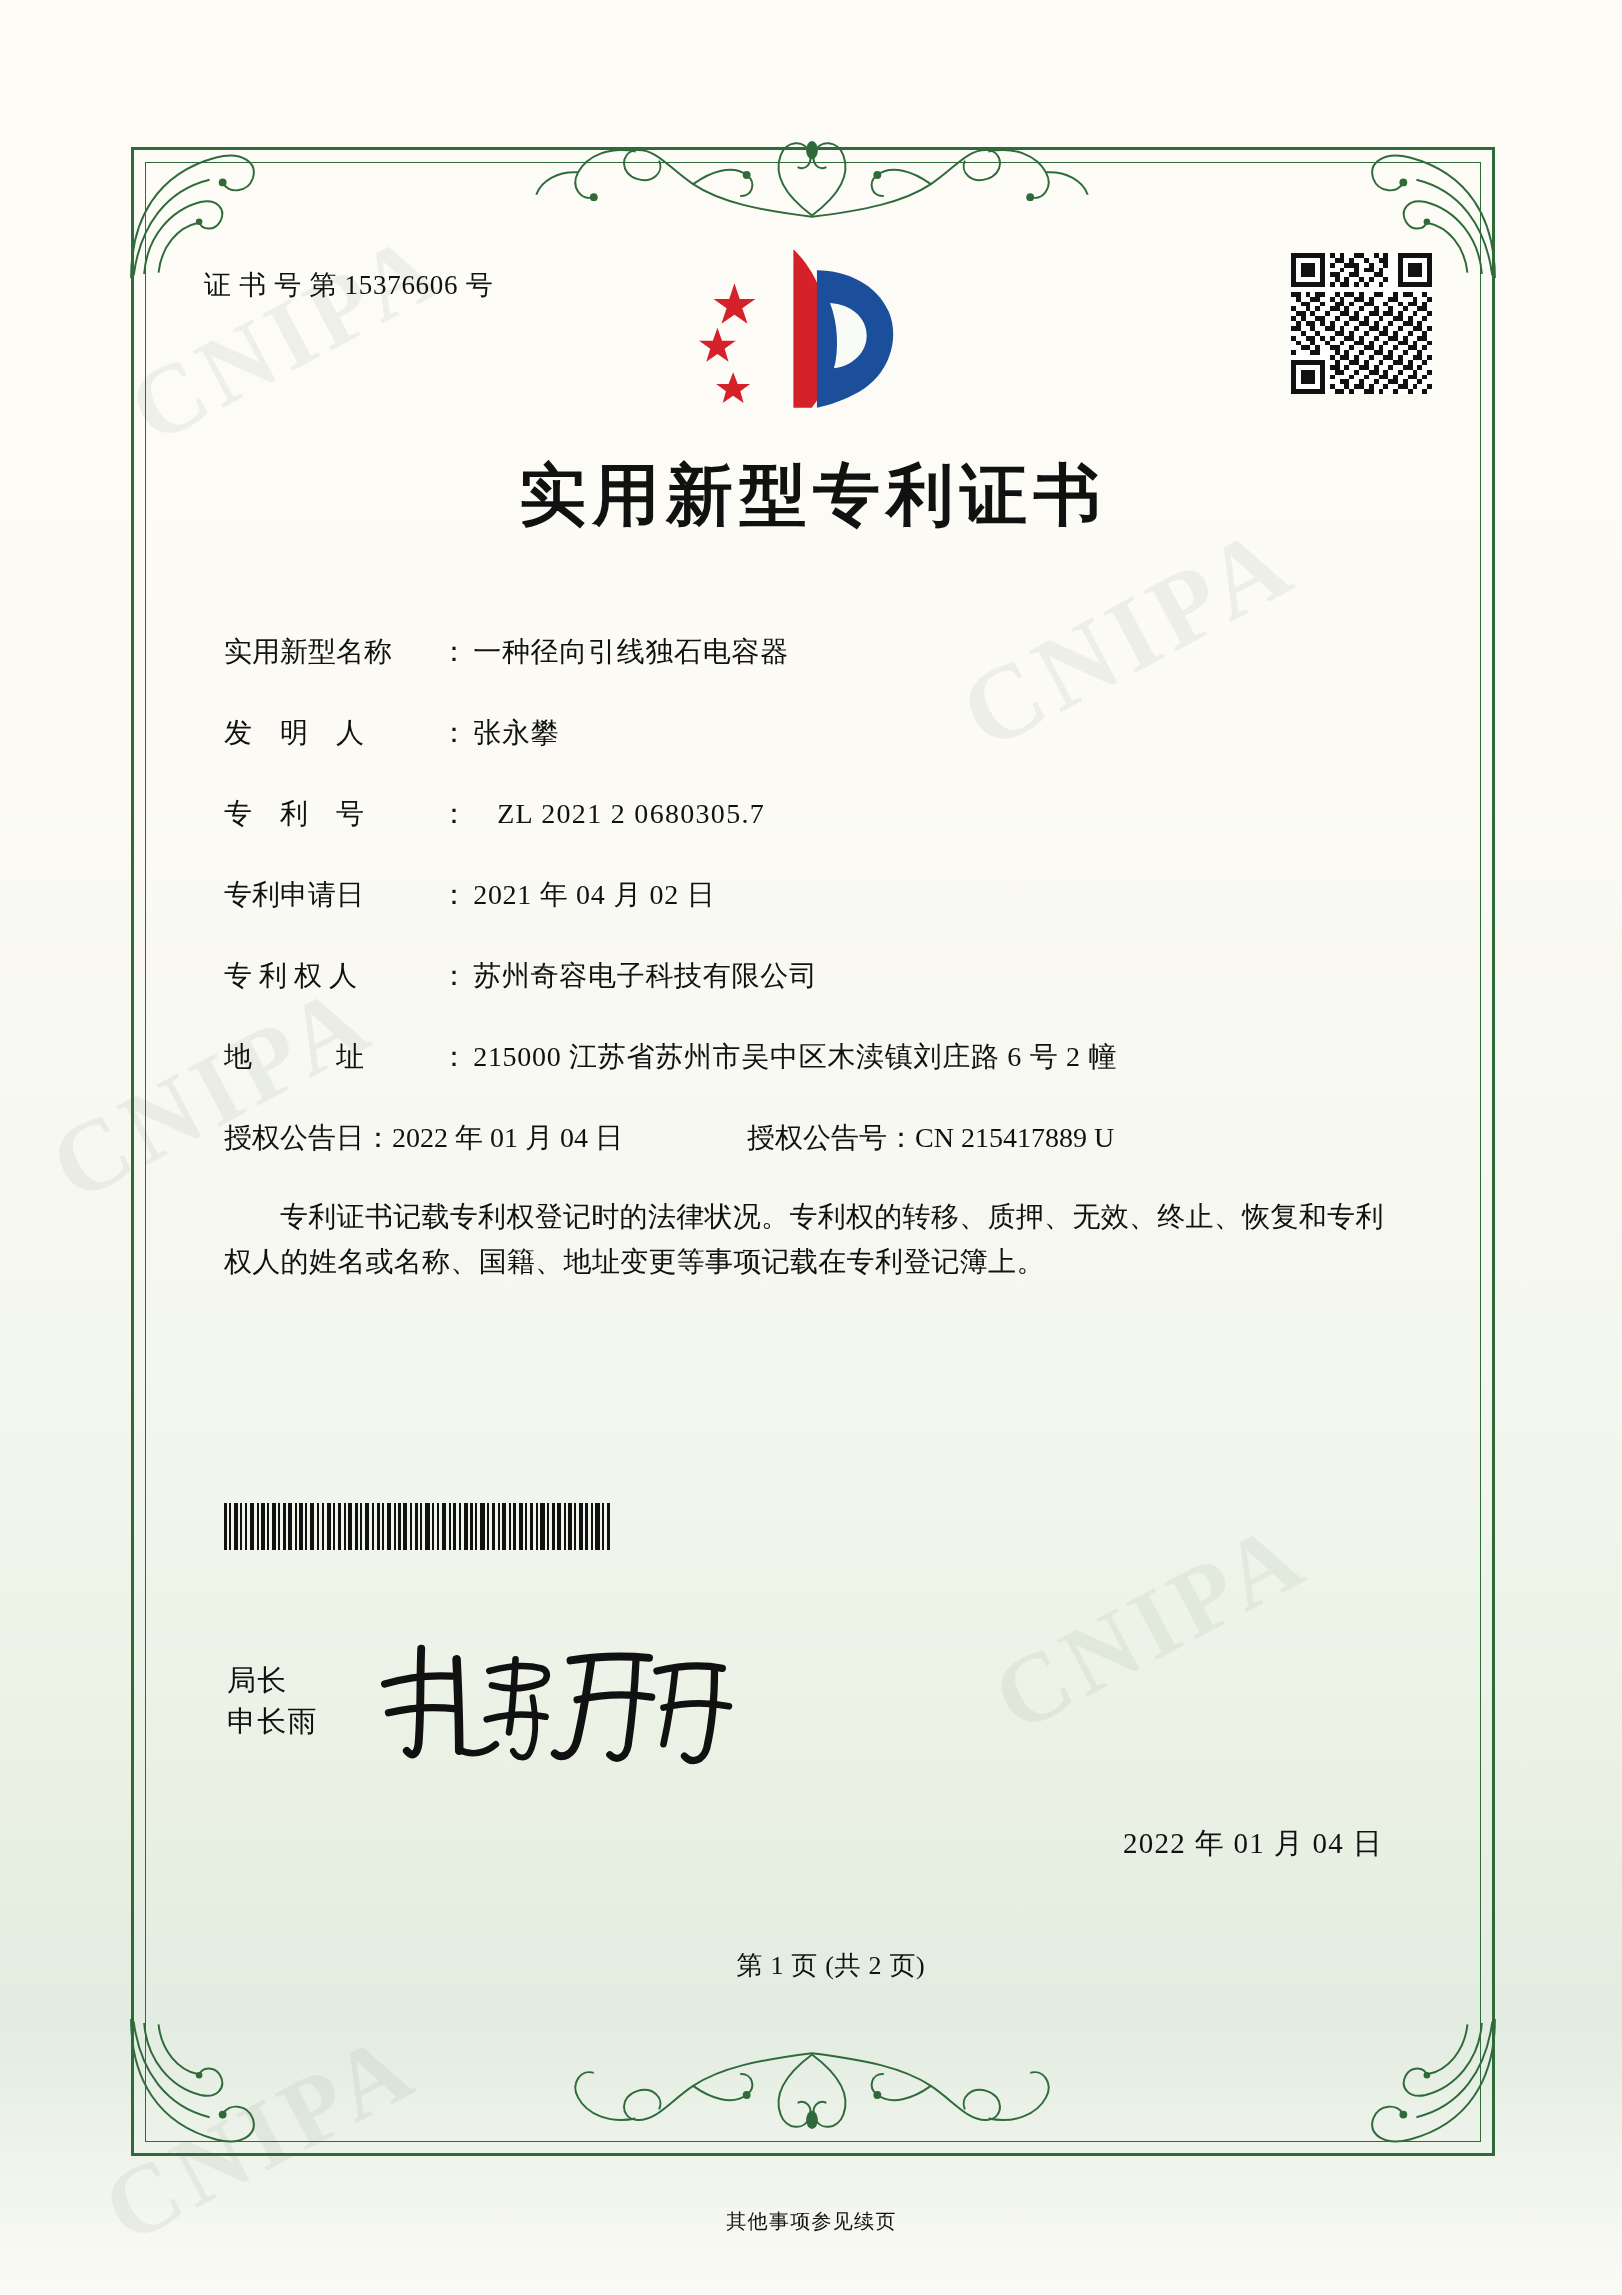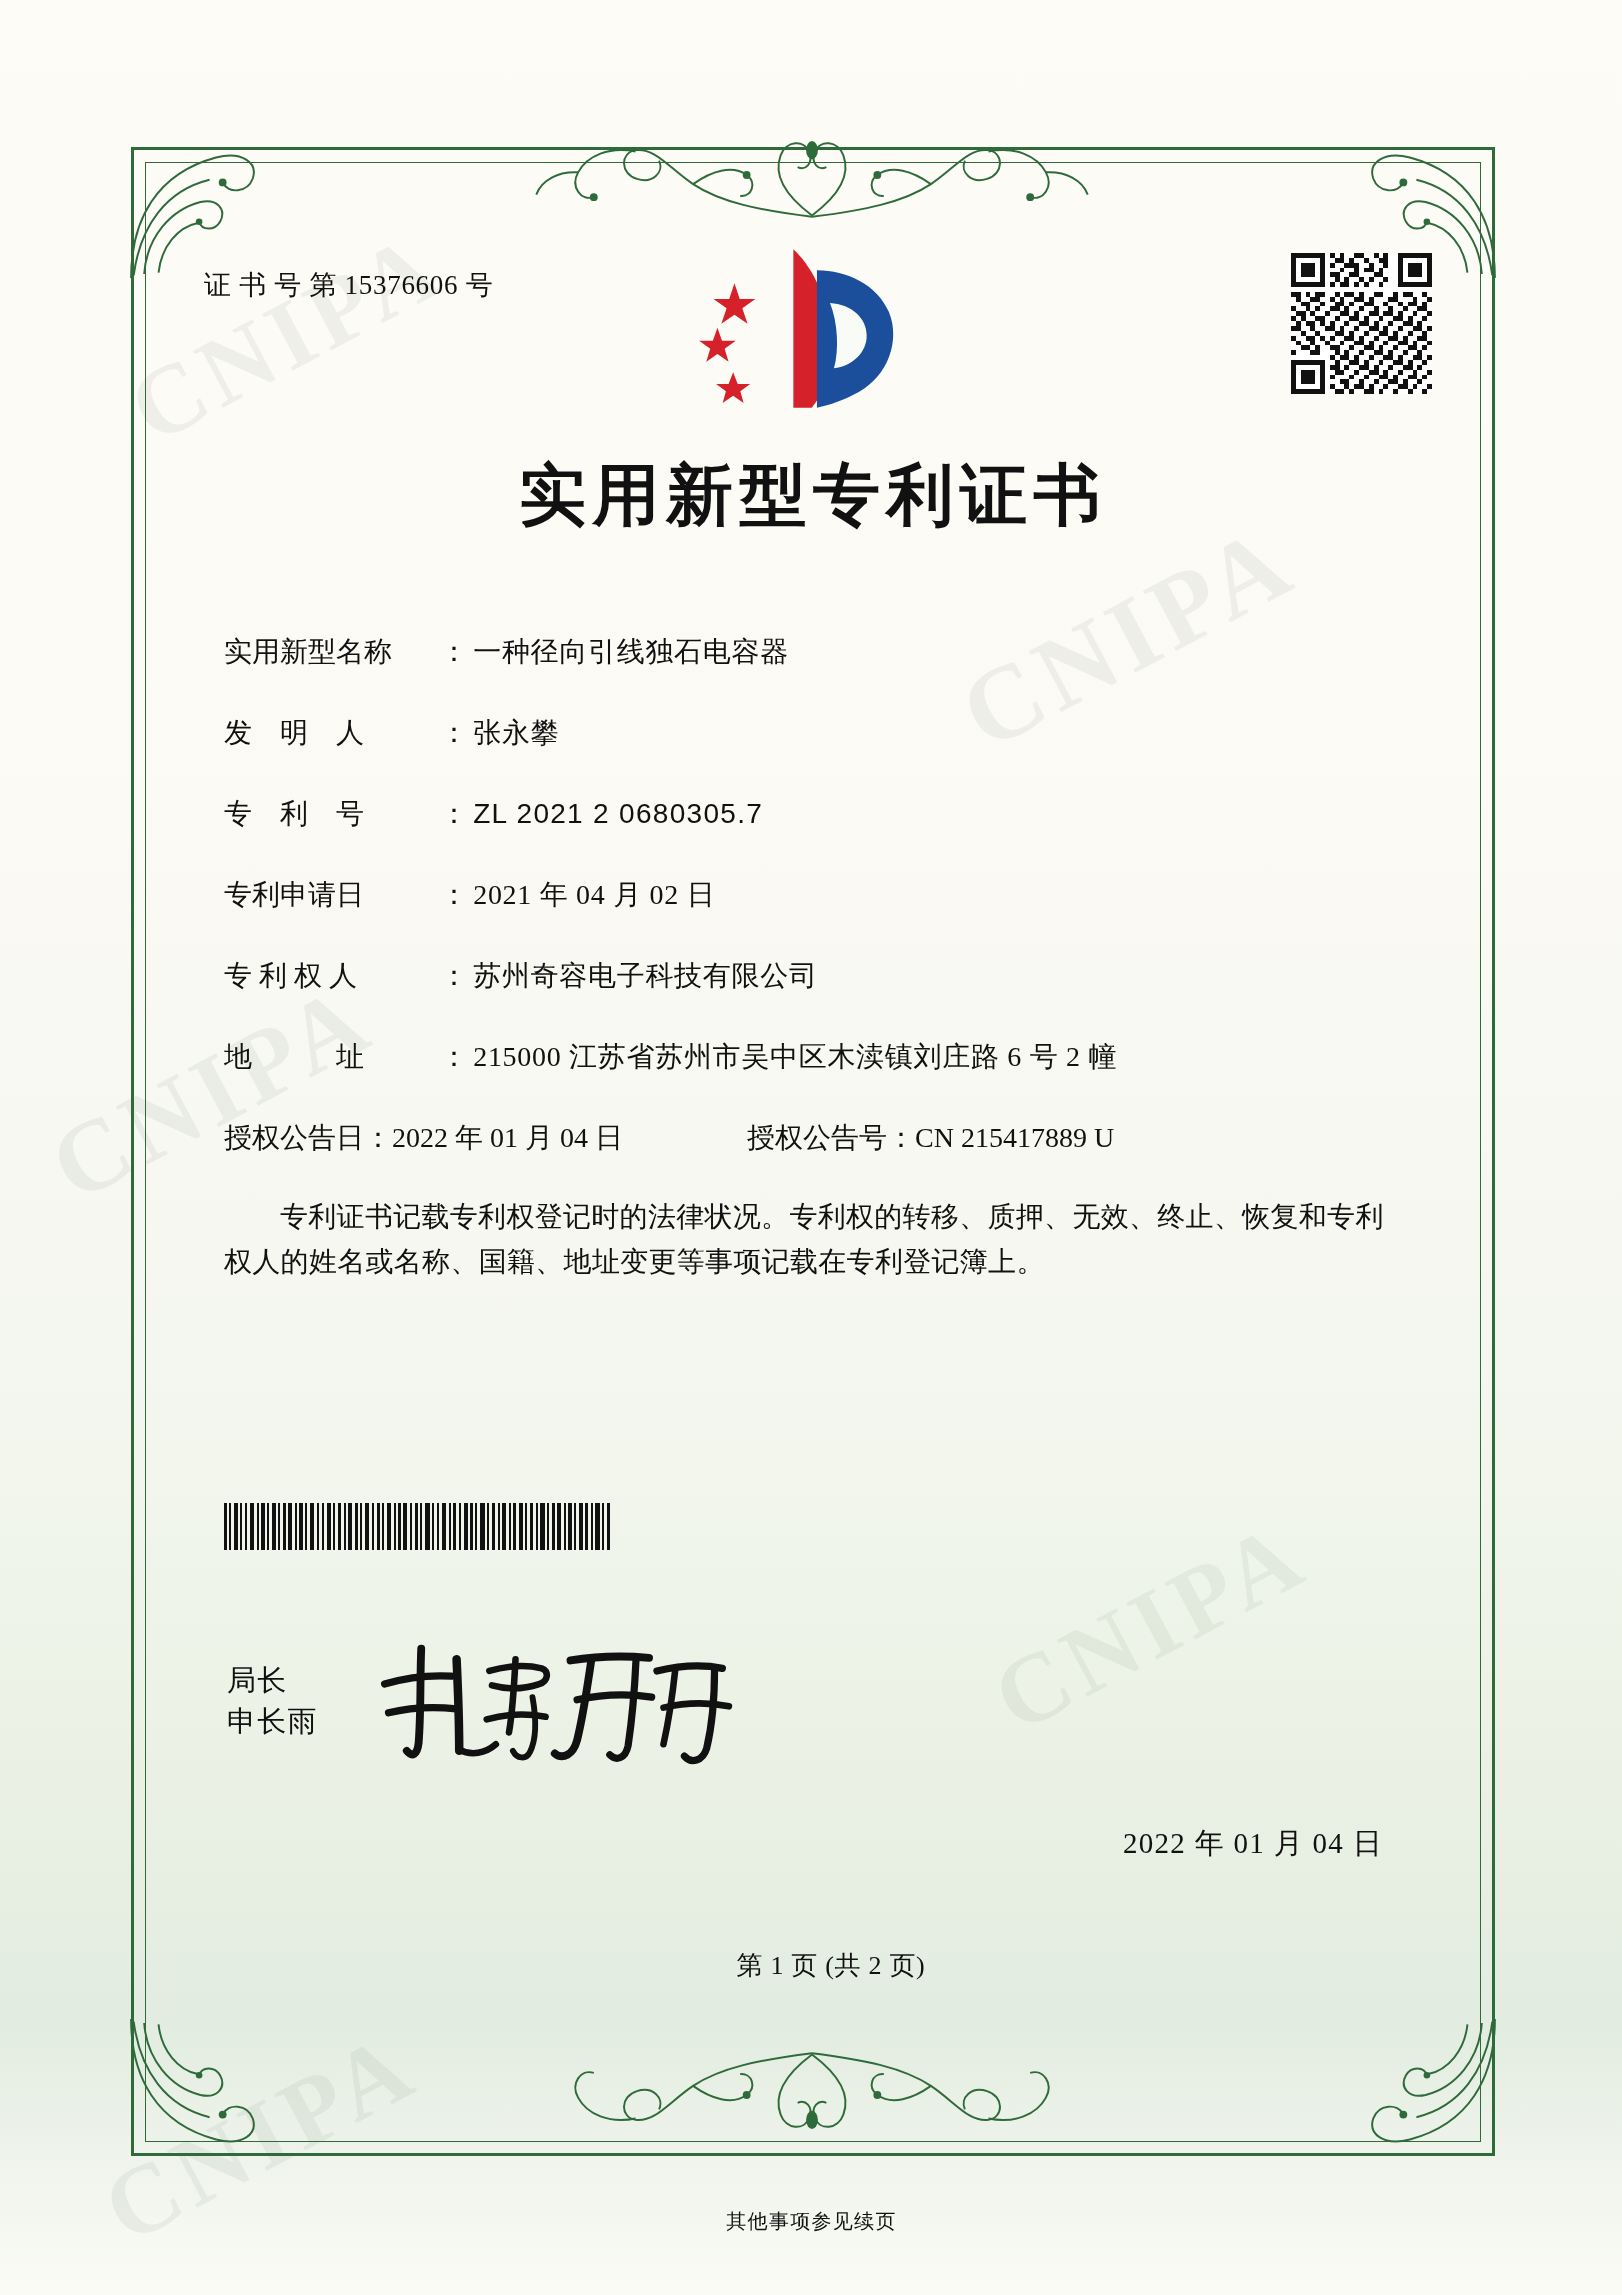--- a/index.html
+++ b/index.html
@@ -128,21 +128,21 @@
     color: #111;
     white-space: nowrap;
   }
   .f-label {
     display: inline-block;
     width: 216px;
     letter-spacing: 0;
   }
   .f-colon { margin-right: 5.2px; }
   .f-value { letter-spacing: 0.7px; }
-  .f-value.mono { font-family: Liberation Sans, sans-serif; letter-spacing: 1.3px; }
+  .f-value.mono { font-family: Liberation Serif, serif; letter-spacing: 1.3px; margin-left: 24px; }
 
   .pub-row {
     display: flex;
     align-items: baseline;
     font-size: 28px;
     color: #111;
     white-space: nowrap;
     margin-bottom: 37px;
   }
   .pub-gap { display: inline-block; width: 124px; }

